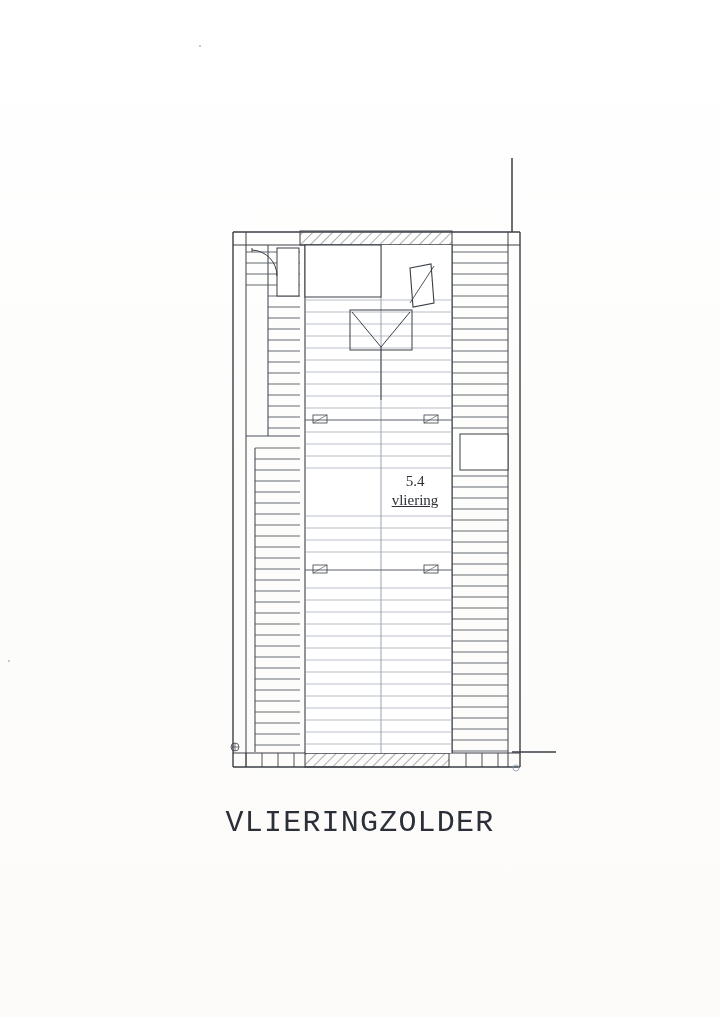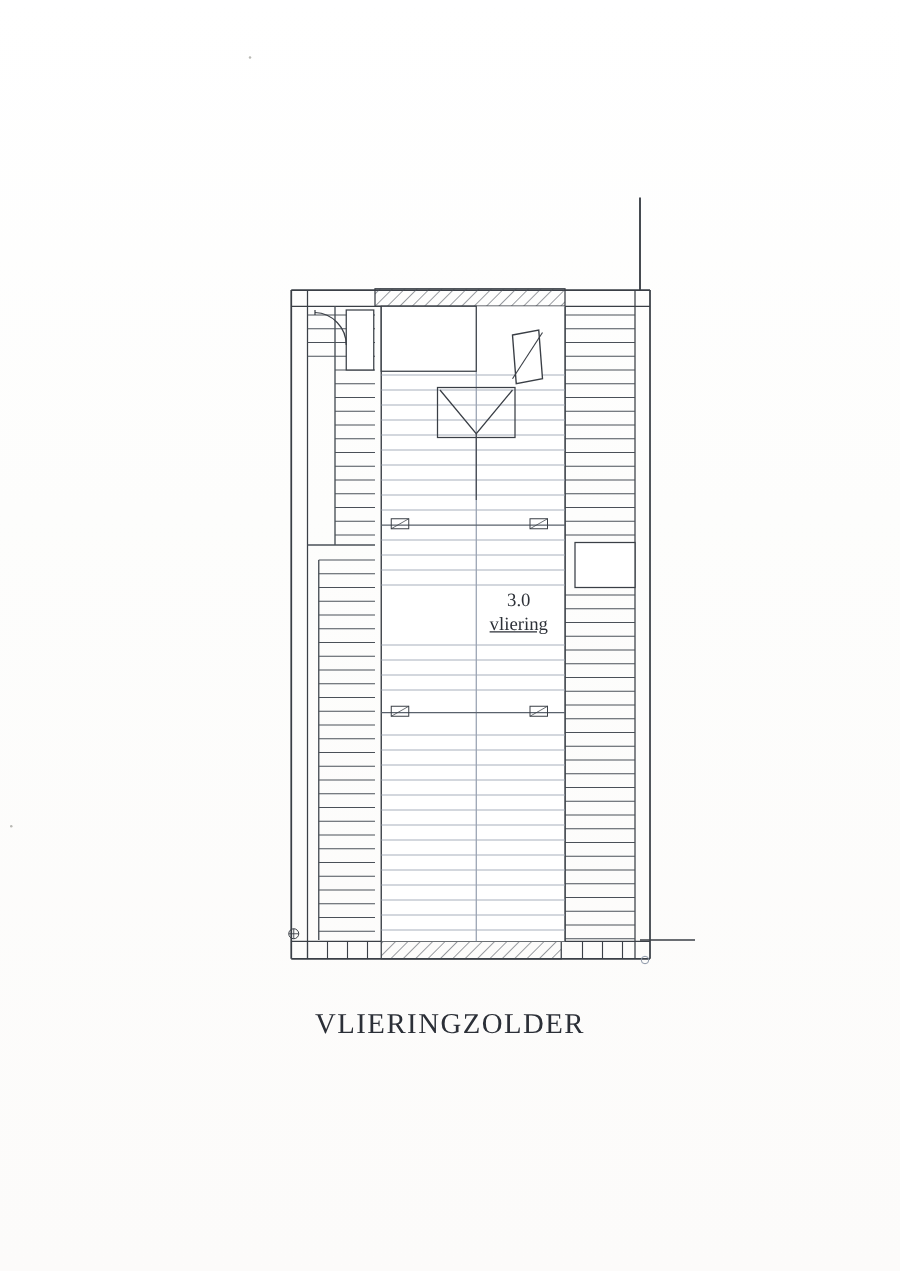--- a/index.html
+++ b/index.html
@@ -32,22 +32,22 @@
   #plan-svg {
     position: absolute;
     left: 0; top: 0;
   }
   .caption {
     position: absolute;
     left: 0;
     top: 806px;
     width: 720px;
     text-align: center;
-    font-family: Liberation Serif, serif;
-    font-size: 23px;
+    font-family: Liberation Mono, monospace;
+    font-size: 30px;
     letter-spacing: 1.2px;
     color: #2b2f37;
   }
   .room-label {
     position: absolute;
     left: 355px;
     top: 472px;
     width: 120px;
     text-align: center;
     font-family: "Liberation Serif", serif;
@@ -295,21 +295,21 @@
       <line x1="278" y1="753" x2="278" y2="767"></line>
       <line x1="294" y1="753" x2="294" y2="767"></line>
       <line x1="466" y1="753" x2="466" y2="767"></line>
       <line x1="482" y1="753" x2="482" y2="767"></line>
       <line x1="498" y1="753" x2="498" y2="767"></line>
     </g>
 
   </svg>
 
   <div class="room-label">
-    <span class="num">3.0</span>
+    <span class="num">5.4</span>
     <span class="nm">vliering</span>
   </div>
 
   <div class="caption">VLIERINGZOLDER</div>
 
   <div class="speck" style="left:8px; top:660px;"></div>
   <div class="speck" style="left:199px; top:45px;"></div>
 
 </div>
 

